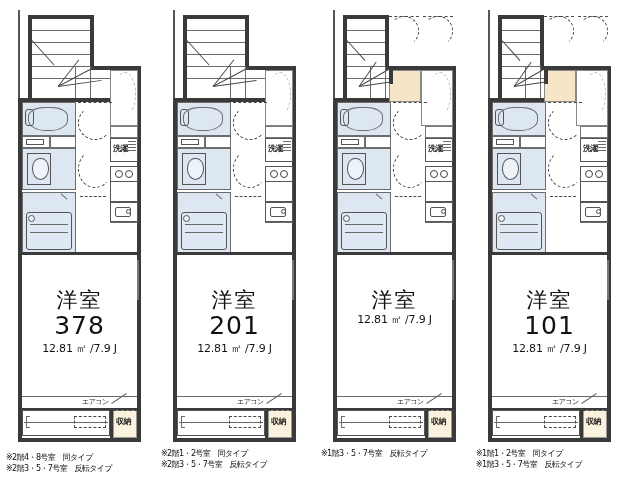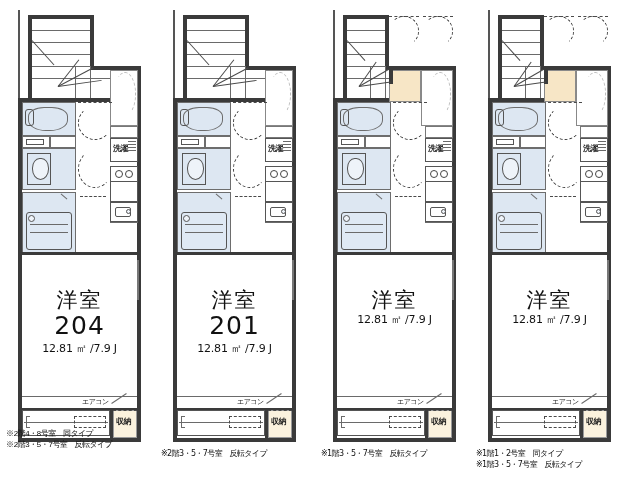--- a/index.html
+++ b/index.html
@@ -314,25 +314,25 @@
       <div class="wall" style="left:92px; top:398px; width:3px; height:30px;"></div>
       <div class="tile-cream-lt" style="left:95px; top:400px; width:24px; height:28px;"></div>
       <div class="lbl lbl-shuno" style="left:98px; top:408px;">収納</div>
       <div class="dashline" style="left:95px; top:400px; width:24px;"></div>
 
       <div class="thinline" style="left:119px; top:250px; width:2px; height:40px; background:#777;"></div>
     </div>
 
     <div class="roomname" style="top:288px;">
       <div class="jp">洋室</div>
-      <div class="num">204</div>
+      <div class="num">378</div>
       <div class="area">12.81 ㎡ /7.9 J</div>
     </div>
 
-    <div class="footnote" style="top:429px;font-family:Liberation Mono, monospace;">
+    <div class="footnote" style="top:453px;">
       <span class="fl">※2階4・8号室　同タイプ</span>
       <span class="fl">※2階3・5・7号室　反転タイプ</span>
     </div>
   </div>
 
   <div class="unit unit-u1">
     <div class="plan">
       <div class="wall" style="left:0px;   top:88px;  width:4px;   height:344px;"></div>
       <div class="wall" style="left:119px; top:60px;  width:4px;   height:372px;"></div>
       <div class="wall" style="left:0px;   top:428px; width:123px; height:4px;"></div>
@@ -419,20 +419,21 @@
       <div class="thinline" style="left:119px; top:250px; width:2px; height:40px; background:#777;"></div>
     </div>
 
     <div class="roomname" style="top:288px;">
       <div class="jp">洋室</div>
       <div class="num">201</div>
       <div class="area">12.81 ㎡ /7.9 J</div>
     </div>
 
     <div class="footnote" style="top:449px;">
+      <span class="fl">※2階1・2号室　同タイプ</span>
       <span class="fl">※2階3・5・7号室　反転タイプ</span>
     </div>
   </div>
 
   <div class="unit unit-u2">
     <div class="plan">
       <div class="wall" style="left:0px;   top:88px;  width:4px;   height:344px;"></div>
       <div class="wall" style="left:119px; top:60px;  width:4px;   height:372px;"></div>
       <div class="wall" style="left:0px;   top:428px; width:123px; height:4px;"></div>
       <div class="wall" style="left:10px;  top:5px;   width:4px;   height:88px;"></div>
@@ -625,20 +626,21 @@
       <div class="thinline" style="left:8px; top:417px; width:4px; height:1px;"></div>
       <div class="wall" style="left:92px; top:398px; width:3px; height:30px;"></div>
       <div class="tile-cream-lt" style="left:95px; top:400px; width:24px; height:28px;"></div>
       <div class="lbl lbl-shuno" style="left:98px; top:408px;">収納</div>
       <div class="dashline" style="left:95px; top:400px; width:24px;"></div>
       <div class="thinline" style="left:119px; top:250px; width:2px; height:40px; background:#777;"></div>
     </div>
 
     <div class="roomname" style="top:288px;">
       <div class="jp">洋室</div>
+      <div class="num">101</div>
       <div class="area">12.81 ㎡ /7.9 J</div>
     </div>
 
     <div class="footnote" style="top:449px;">
       <span class="fl">※1階1・2号室　同タイプ</span>
       <span class="fl">※1階3・5・7号室　反転タイプ</span>
     </div>
   </div>
 
 </div>

